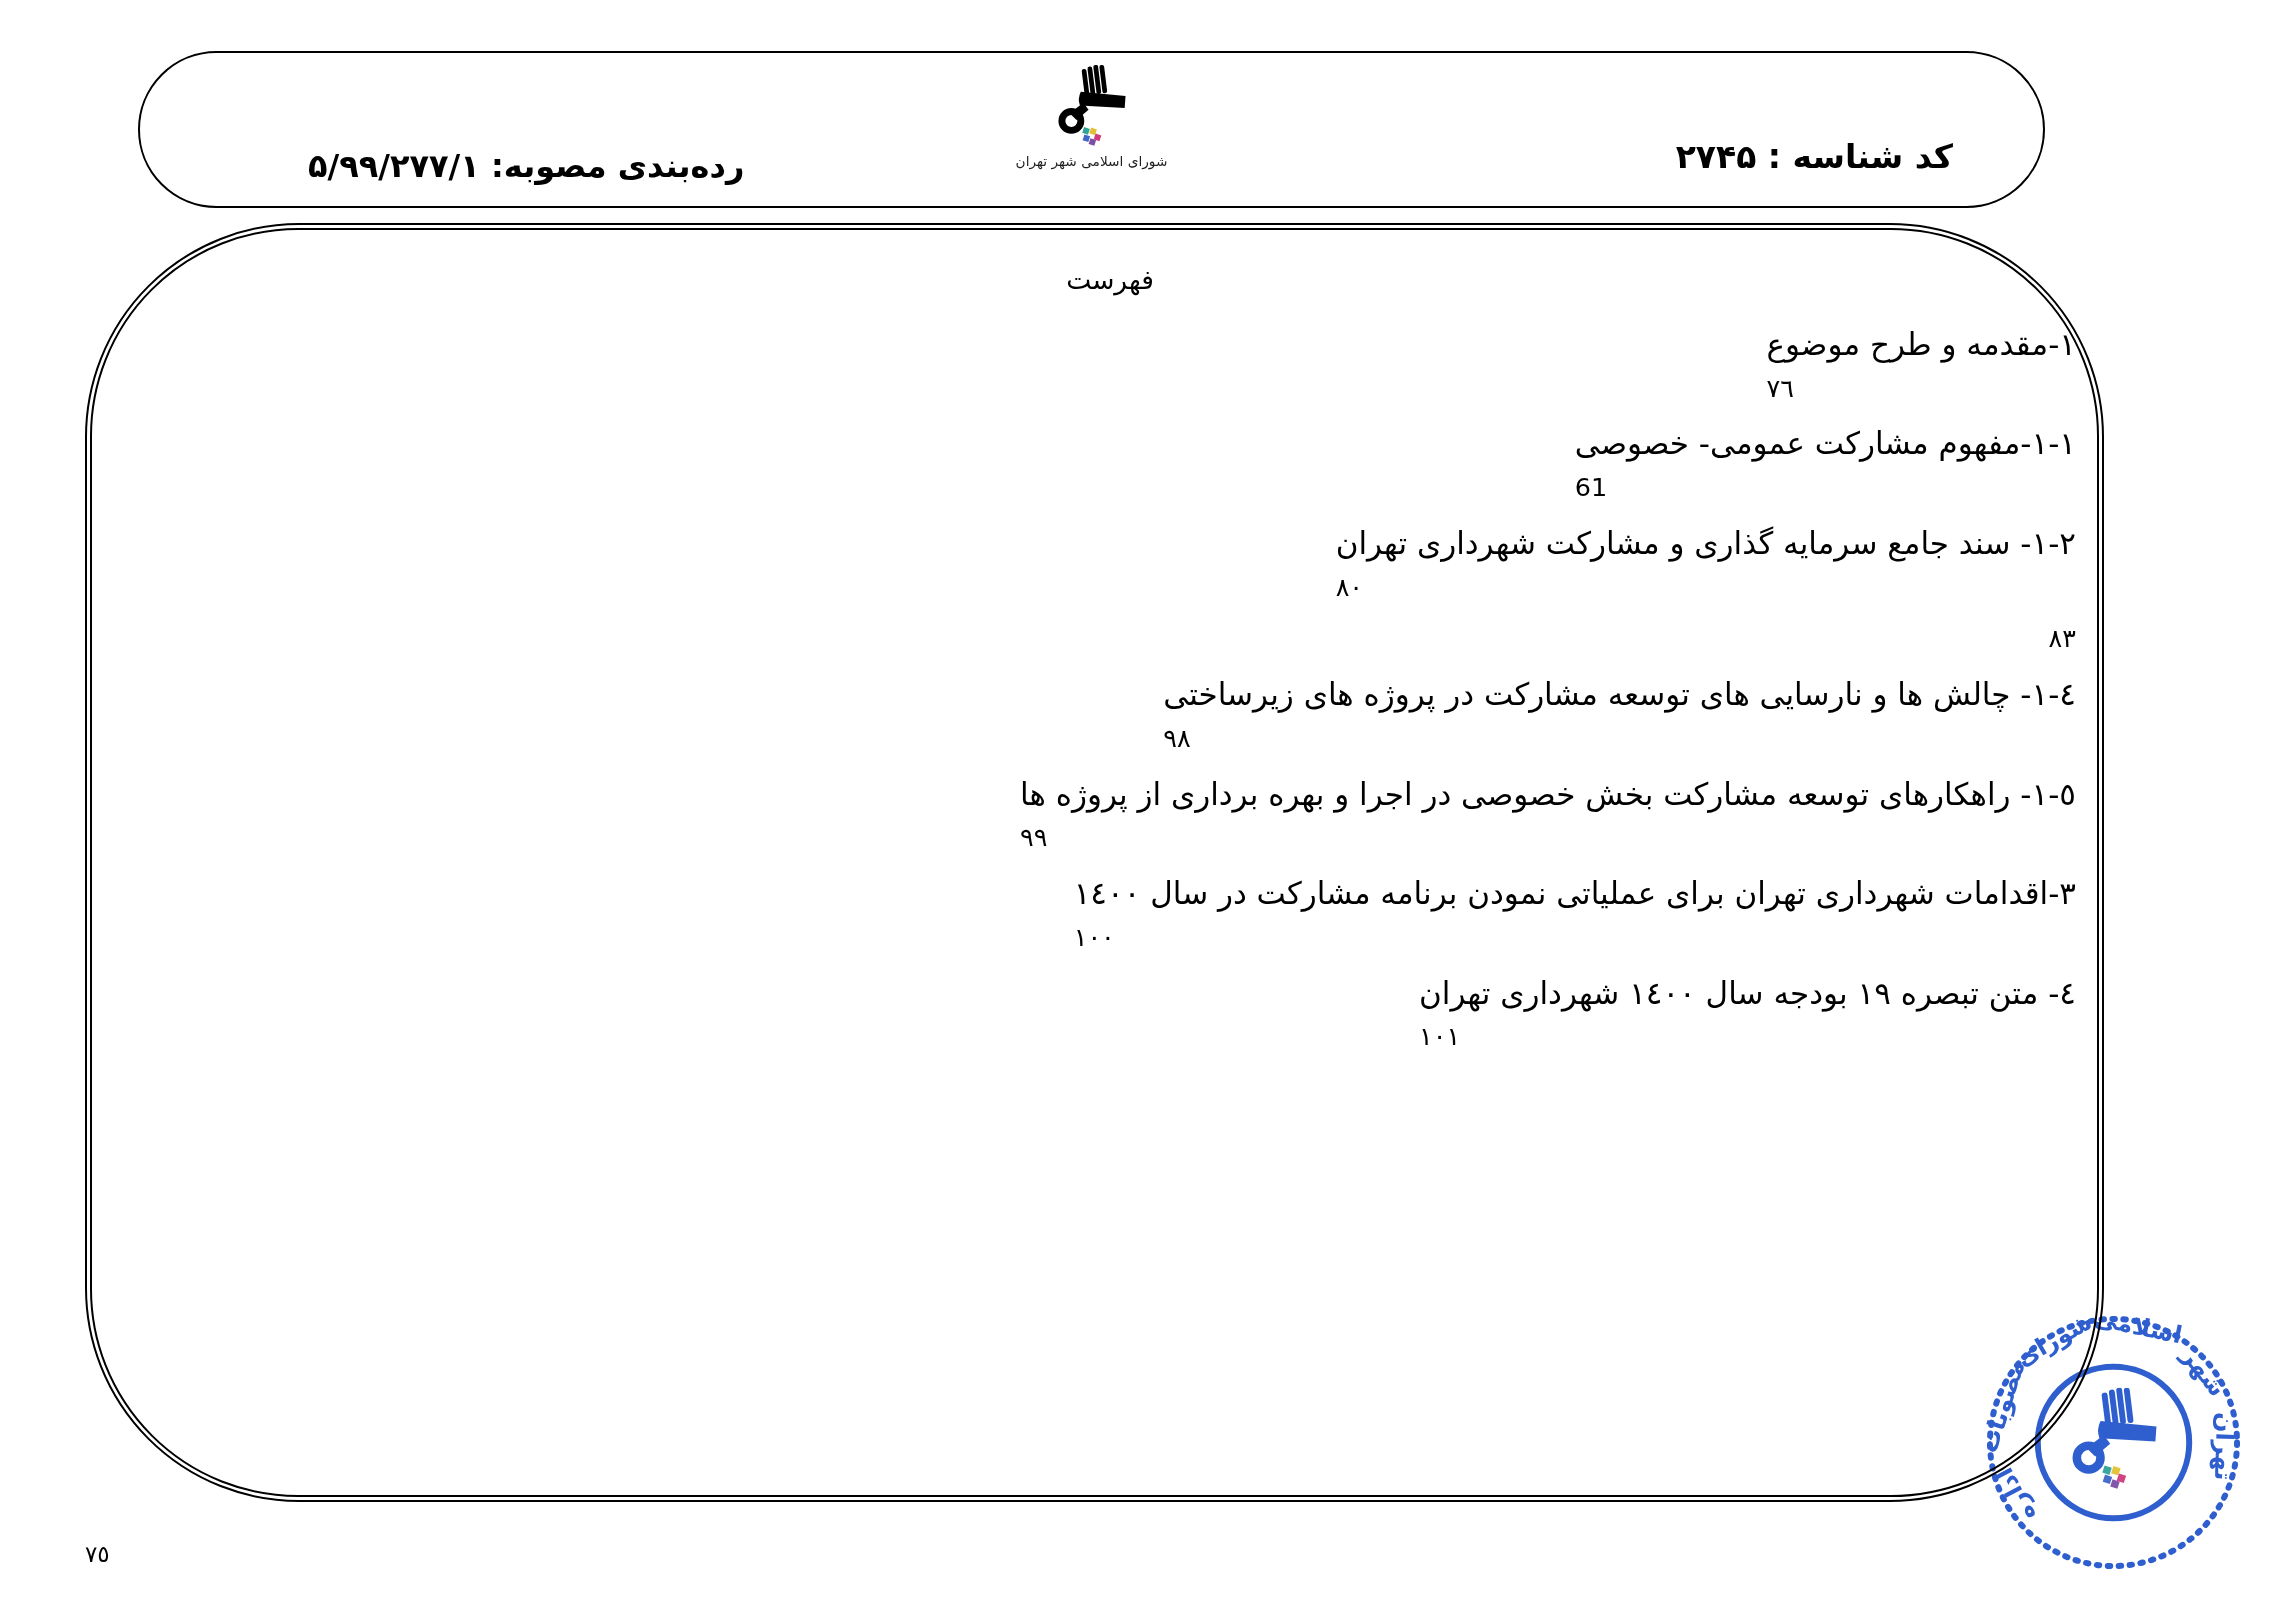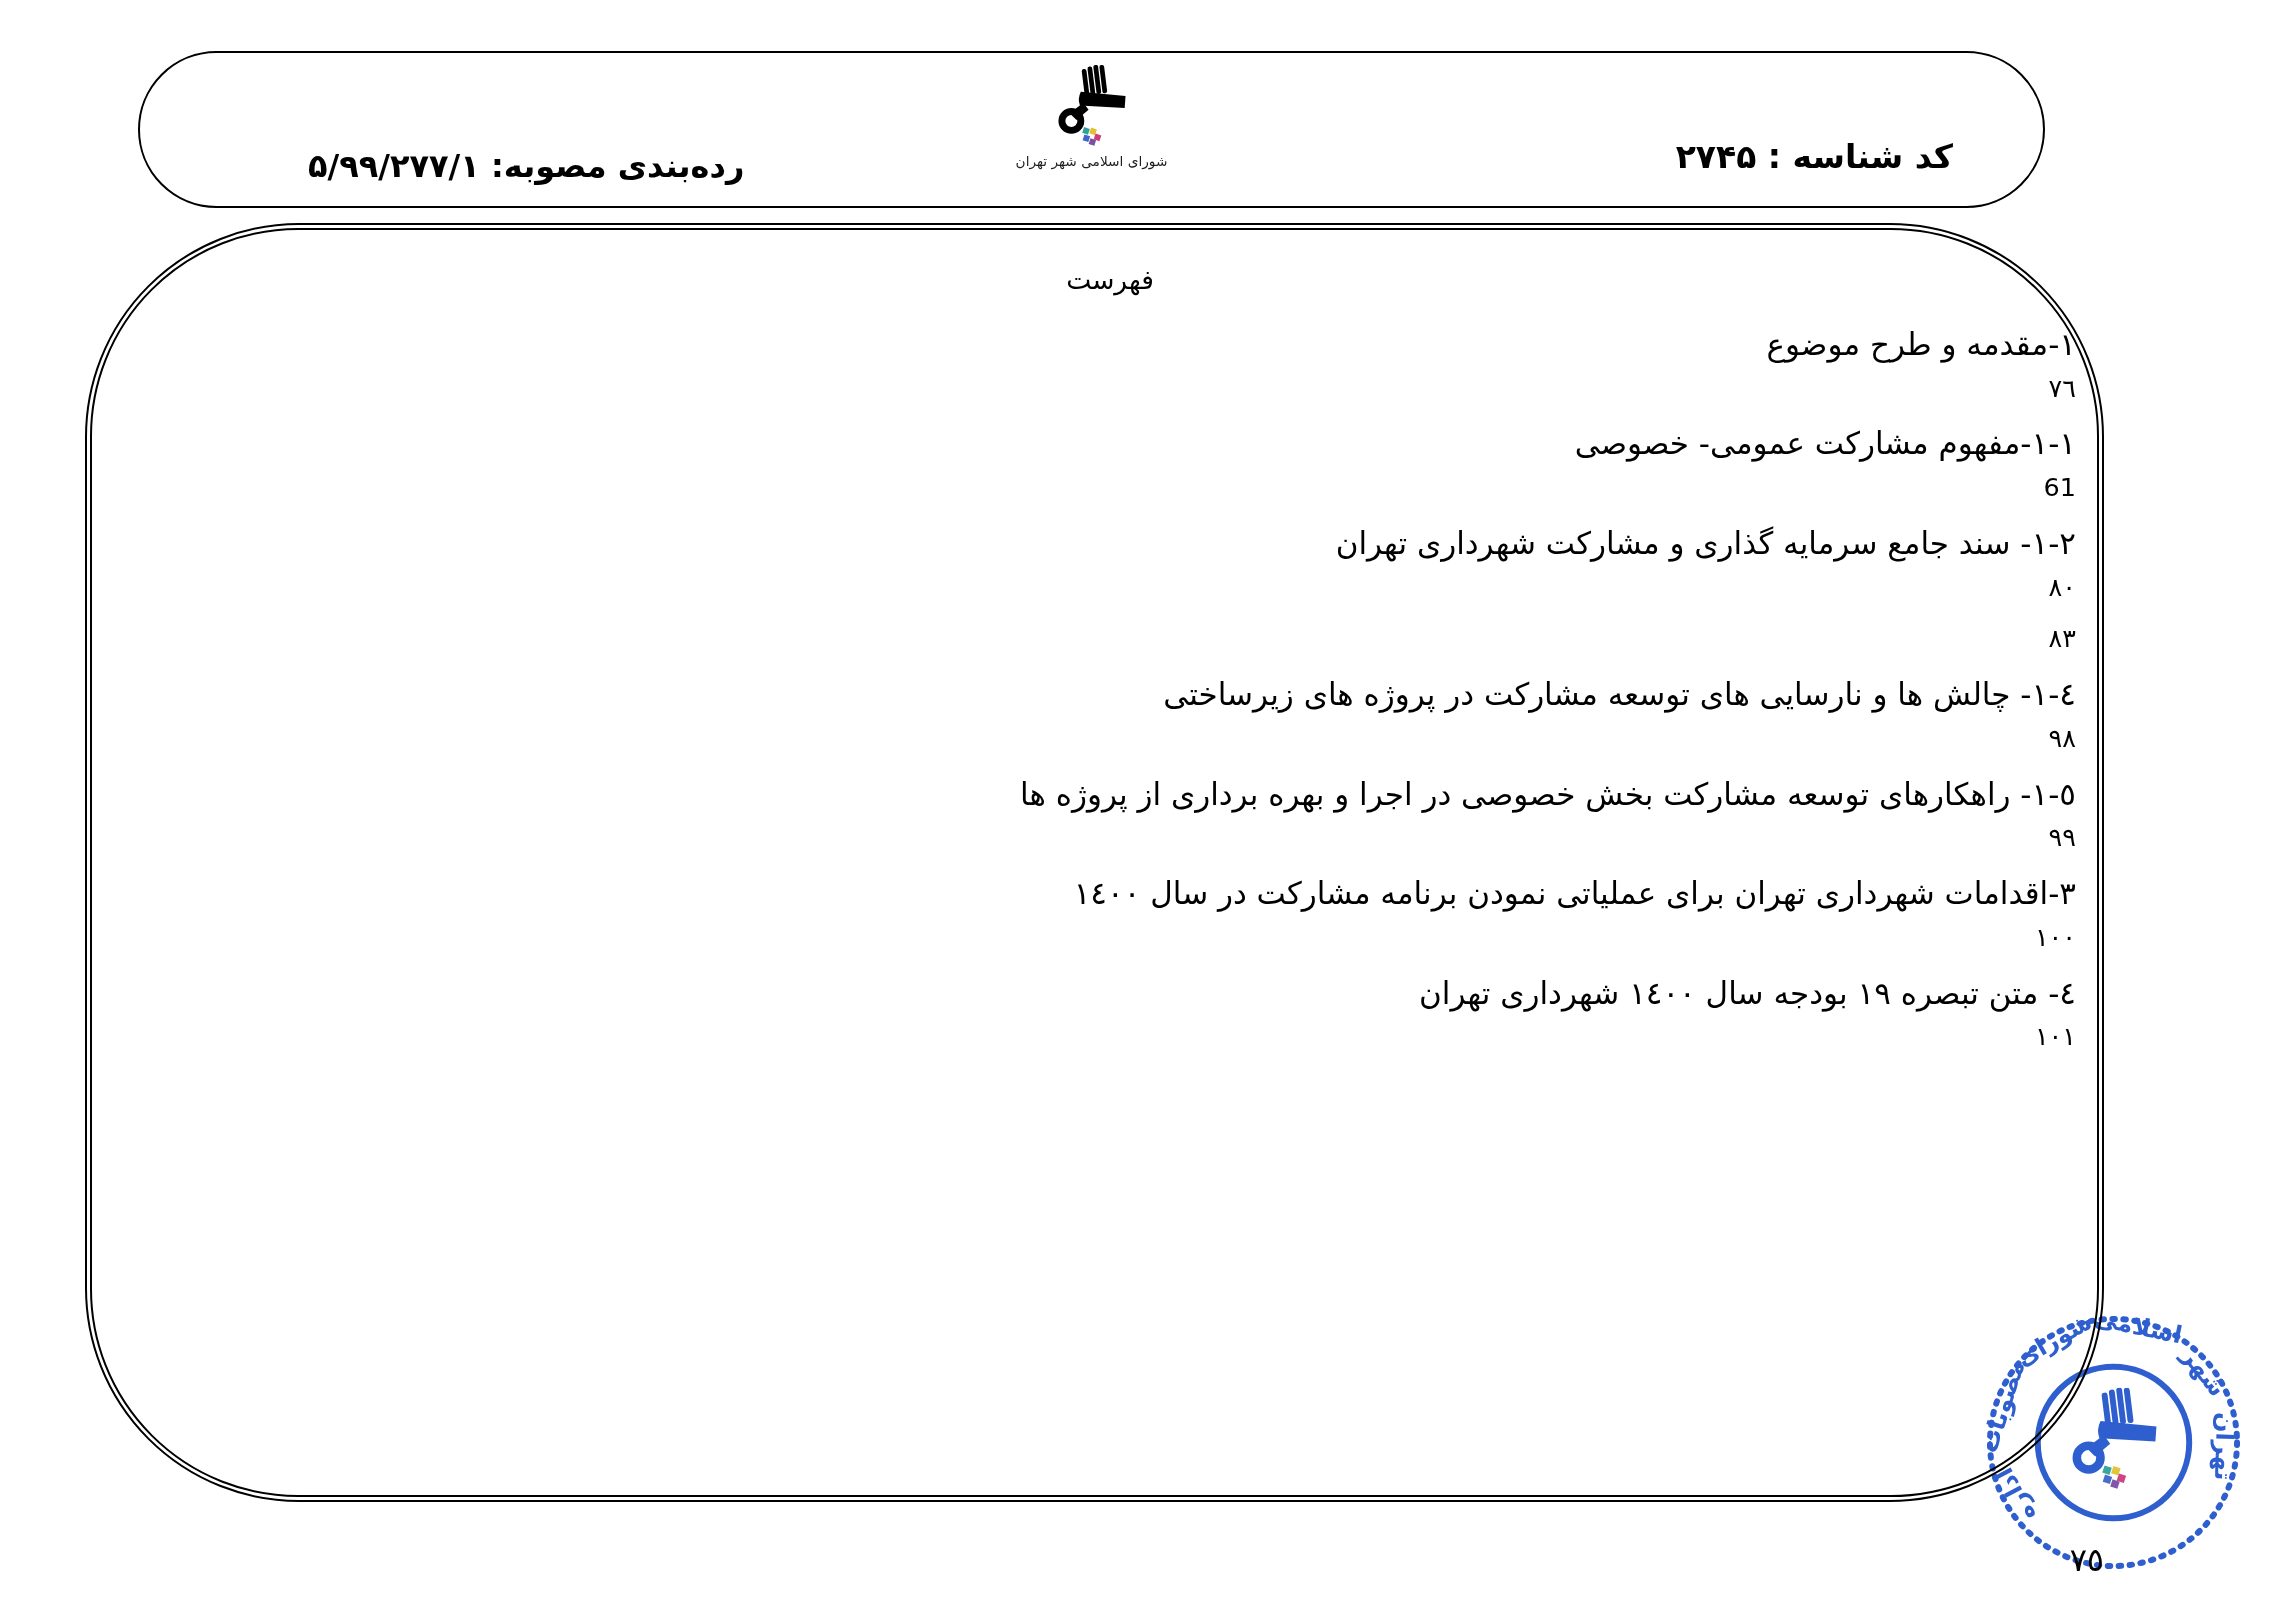--- a/index.html
+++ b/index.html
@@ -82,31 +82,31 @@
     width:fit-content;      
     margin:0 0 18.6px 0;
   }
   .toc-entry-title{
     font-size:31px;
     font-weight:normal;
     line-height:1.35;
     white-space:nowrap;
   }
   .toc-entry-page{
-    text-align:right;
+    text-align:left;
     font-size:25.5px;
     line-height:1.3;
     margin-top:5.9px;
   }
 
   
   .footer-page{
     position:absolute;left:86px;top:1541px;width:2019px;
-    text-align:right;
-    font-size:32px;
+    text-align:left;
+    font-size:23px;
     letter-spacing:11.8px;
     z-index:2;
   }
 
   
   .stamp{
     position:absolute;left:1980px;top:1308px;
     width:269px;height:269px;
     z-index:0;
     opacity:.95;

